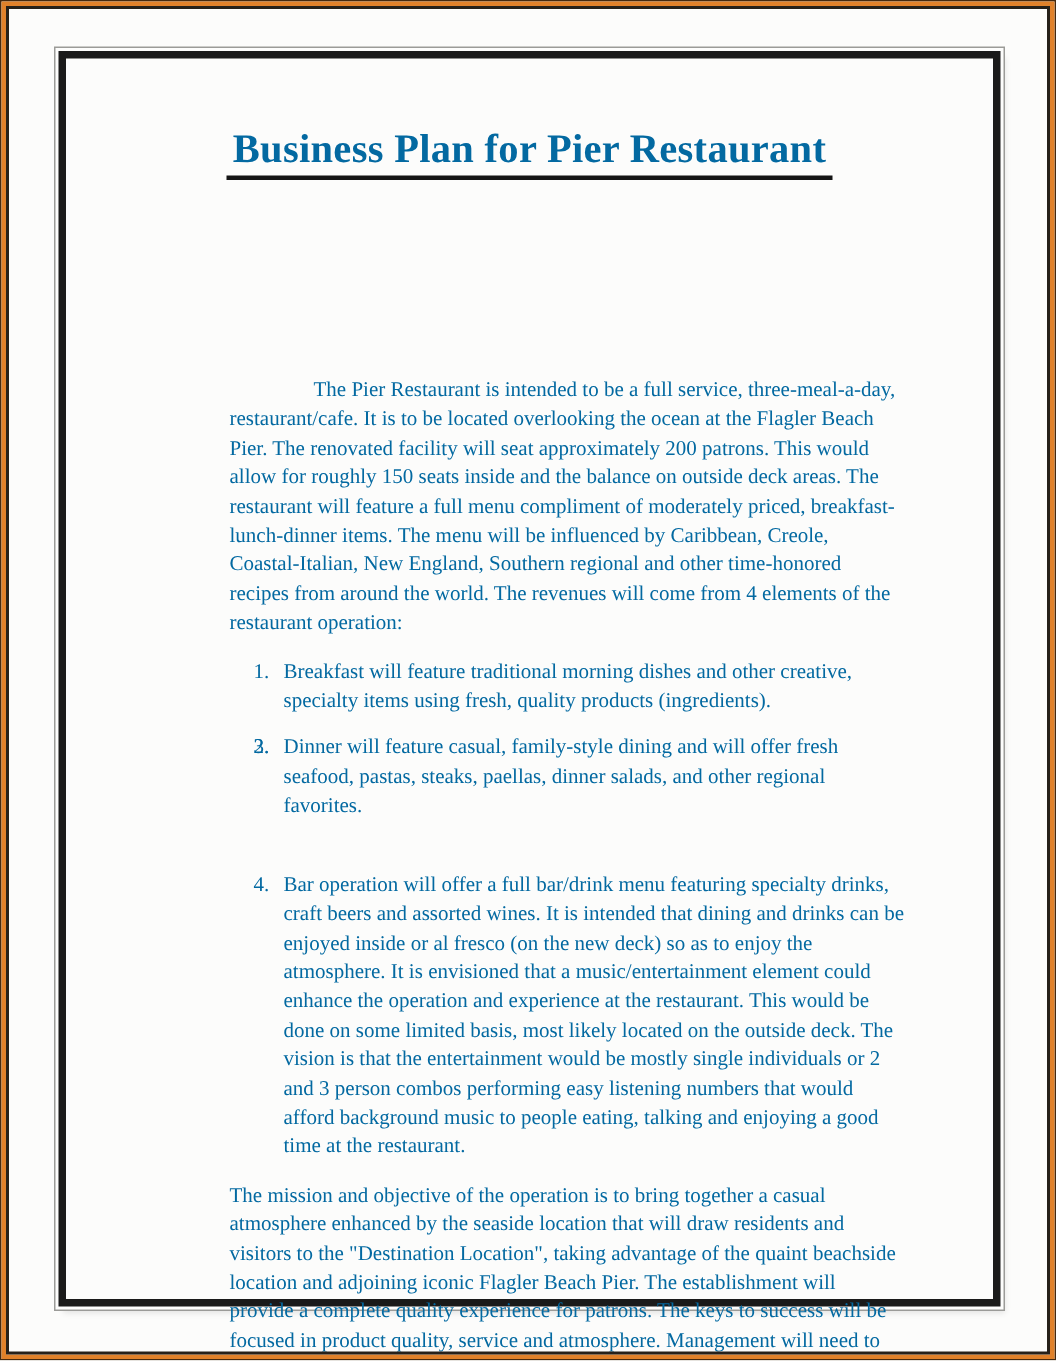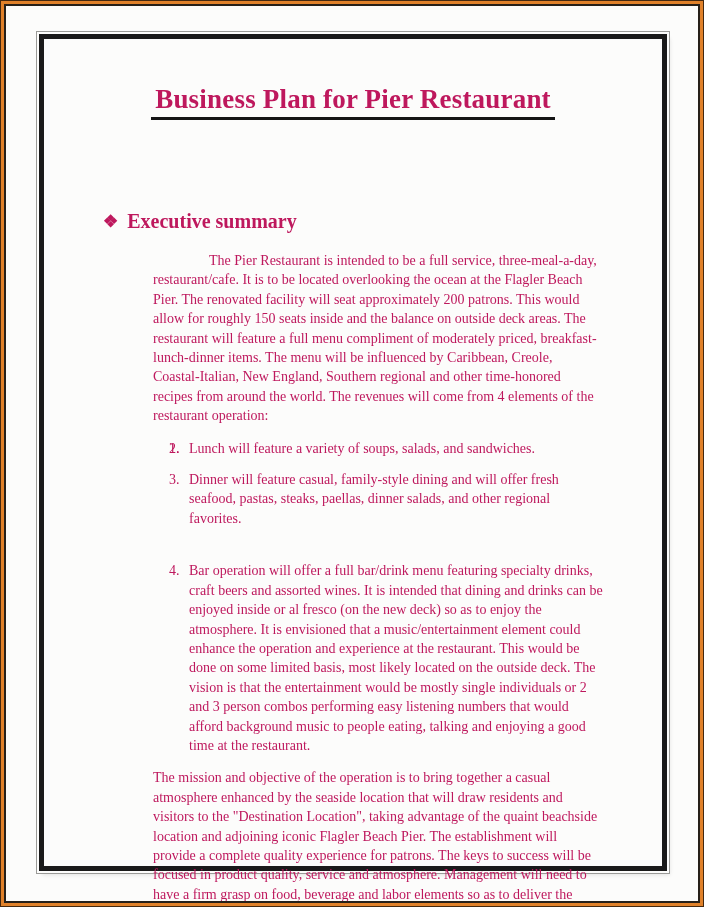--- a/index.html
+++ b/index.html
@@ -28,21 +28,21 @@
   .page-border {
     position: absolute;
     left: 33px; top: 28px; right: 31px; bottom: 30px;
     border: 5px solid #1a1a1a;
     box-shadow: 0 0 0 2px #fdfdfc, 0 0 0 3px #9b9b98, 3px 4px 4px rgba(0,0,0,0.10);
     background: #fcfcfb;
   }
   .page-inner {
     position: absolute;
     inset: 0;
-    color: #be185d;
+    color: #0369a1;
   }
   .title-wrap {
     position: absolute;
     top: 45px; left: 0; right: 0;
     text-align: center;
   }
   .doc-title {
     display: inline-block;
     font-size: 27px;
     font-weight: bold;
@@ -98,35 +98,32 @@
 
 <div class="stage">
   <div class="paper">
     <div class="page-border">
       <div class="page-inner">
 
         <div class="title-wrap">
           <span class="doc-title">Business Plan for Pier Restaurant</span>
         </div>
 
-        <div class="section-heading">
-          <span class="bullet">❖</span><span>Executive summary</span>
-        </div>
 
         <div class="body-block">
 
           <p class="para indent-first">The Pier Restaurant is intended to be a full service, three-meal-a-day, restaurant/cafe. It is to be located overlooking the ocean at the Flagler Beach Pier. The renovated facility will seat approximately 200 patrons. This would allow for roughly 150 seats inside and the balance on outside deck areas. The restaurant will feature a full menu compliment of moderately priced, breakfast-lunch-dinner items. The menu will be influenced by Caribbean, Creole, Coastal-Italian, New England, Southern regional and other time-honored recipes from around the world. The revenues will come from 4 elements of the restaurant operation:</p>
 
           <ol class="num-list">
             <li>
               <span class="num">1.</span>
+              <span>Breakfast will feature traditional morning dishes and other creative, specialty items using fresh, quality products (ingredients).</span>
             </li>
             <li>
               <span class="num">2.</span>
-              <span>Lunch will feature a variety of soups, salads, and sandwiches.</span>
             </li>
             <li>
               <span class="num">3.</span>
               <span>Dinner will feature casual, family-style dining and will offer fresh seafood, pastas, steaks, paellas, dinner salads, and other regional favorites.</span>
             </li>
             <li class="extra-gap">
               <span class="num">4.</span>
               <span>Bar operation will offer a full bar/drink menu featuring specialty drinks, craft beers and assorted wines. It is intended that dining and drinks can be enjoyed inside or al fresco (on the new deck) so as to enjoy the atmosphere. It is envisioned that a music/entertainment element could enhance the operation and experience at the restaurant. This would be done on some limited basis, most likely located on the outside deck. The vision is that the entertainment would be mostly single individuals or 2 and 3 person combos performing easy listening numbers that would afford background music to people eating, talking and enjoying a good time at the restaurant.</span>
             </li>
           </ol>

